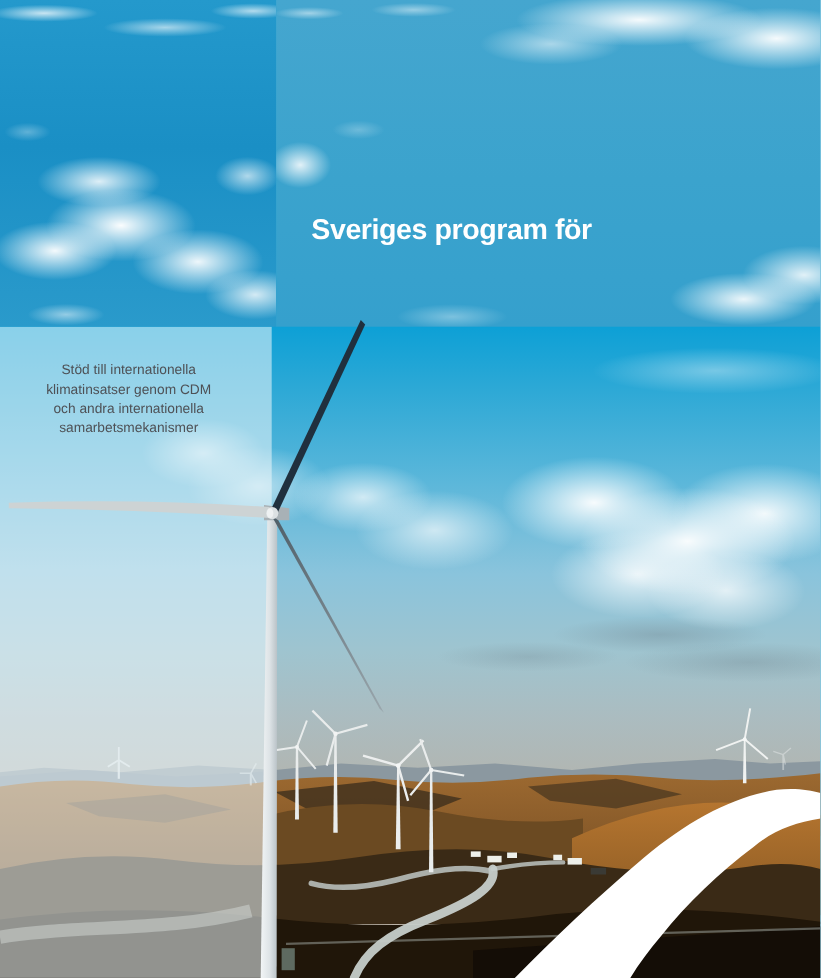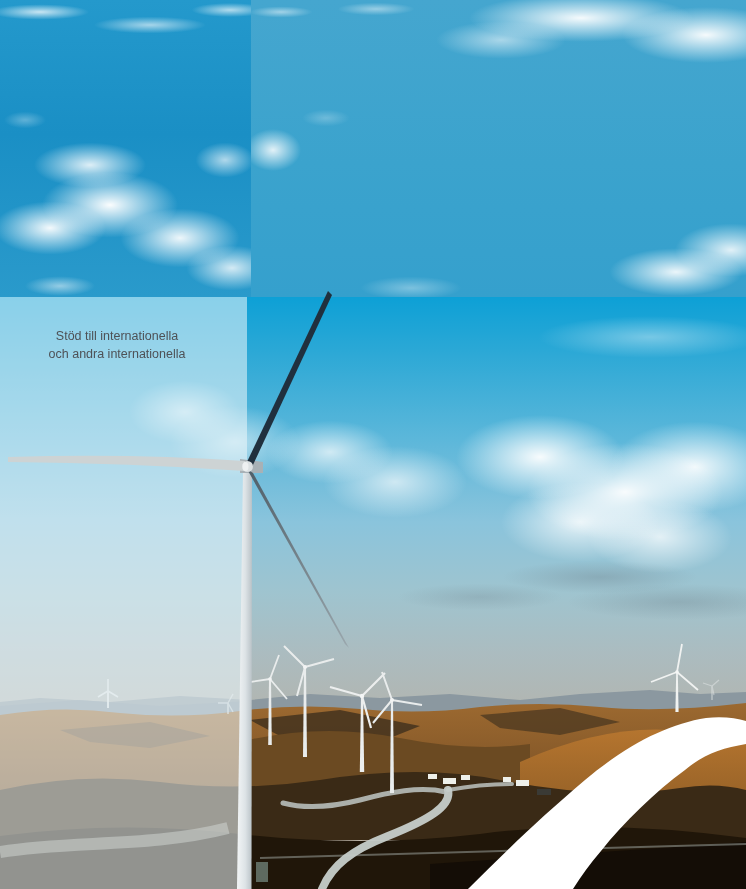--- a/index.html
+++ b/index.html
@@ -217,19 +217,22 @@
       C505,852 540,818 585,780
       C628,744 668,724 706,718
       C722,716 736,718 746,721
       L746,744
       C722,748 704,754 685,770
       C655,792 624,822 601,851
       C590,864 581,876 573,889 Z"></path>
   </svg>
 
   <div id="cover-title">
+    <div>Sveriges program för</div>
   </div>
   <div id="cover-subtitle">
     <div>Stöd till internationella</div>
+    <div>klimatinsatser genom CDM</div>
     <div>och andra internationella</div>
+    <div>samarbetsmekanismer</div>
   </div>
 
 </div>
 
 </body></html>

